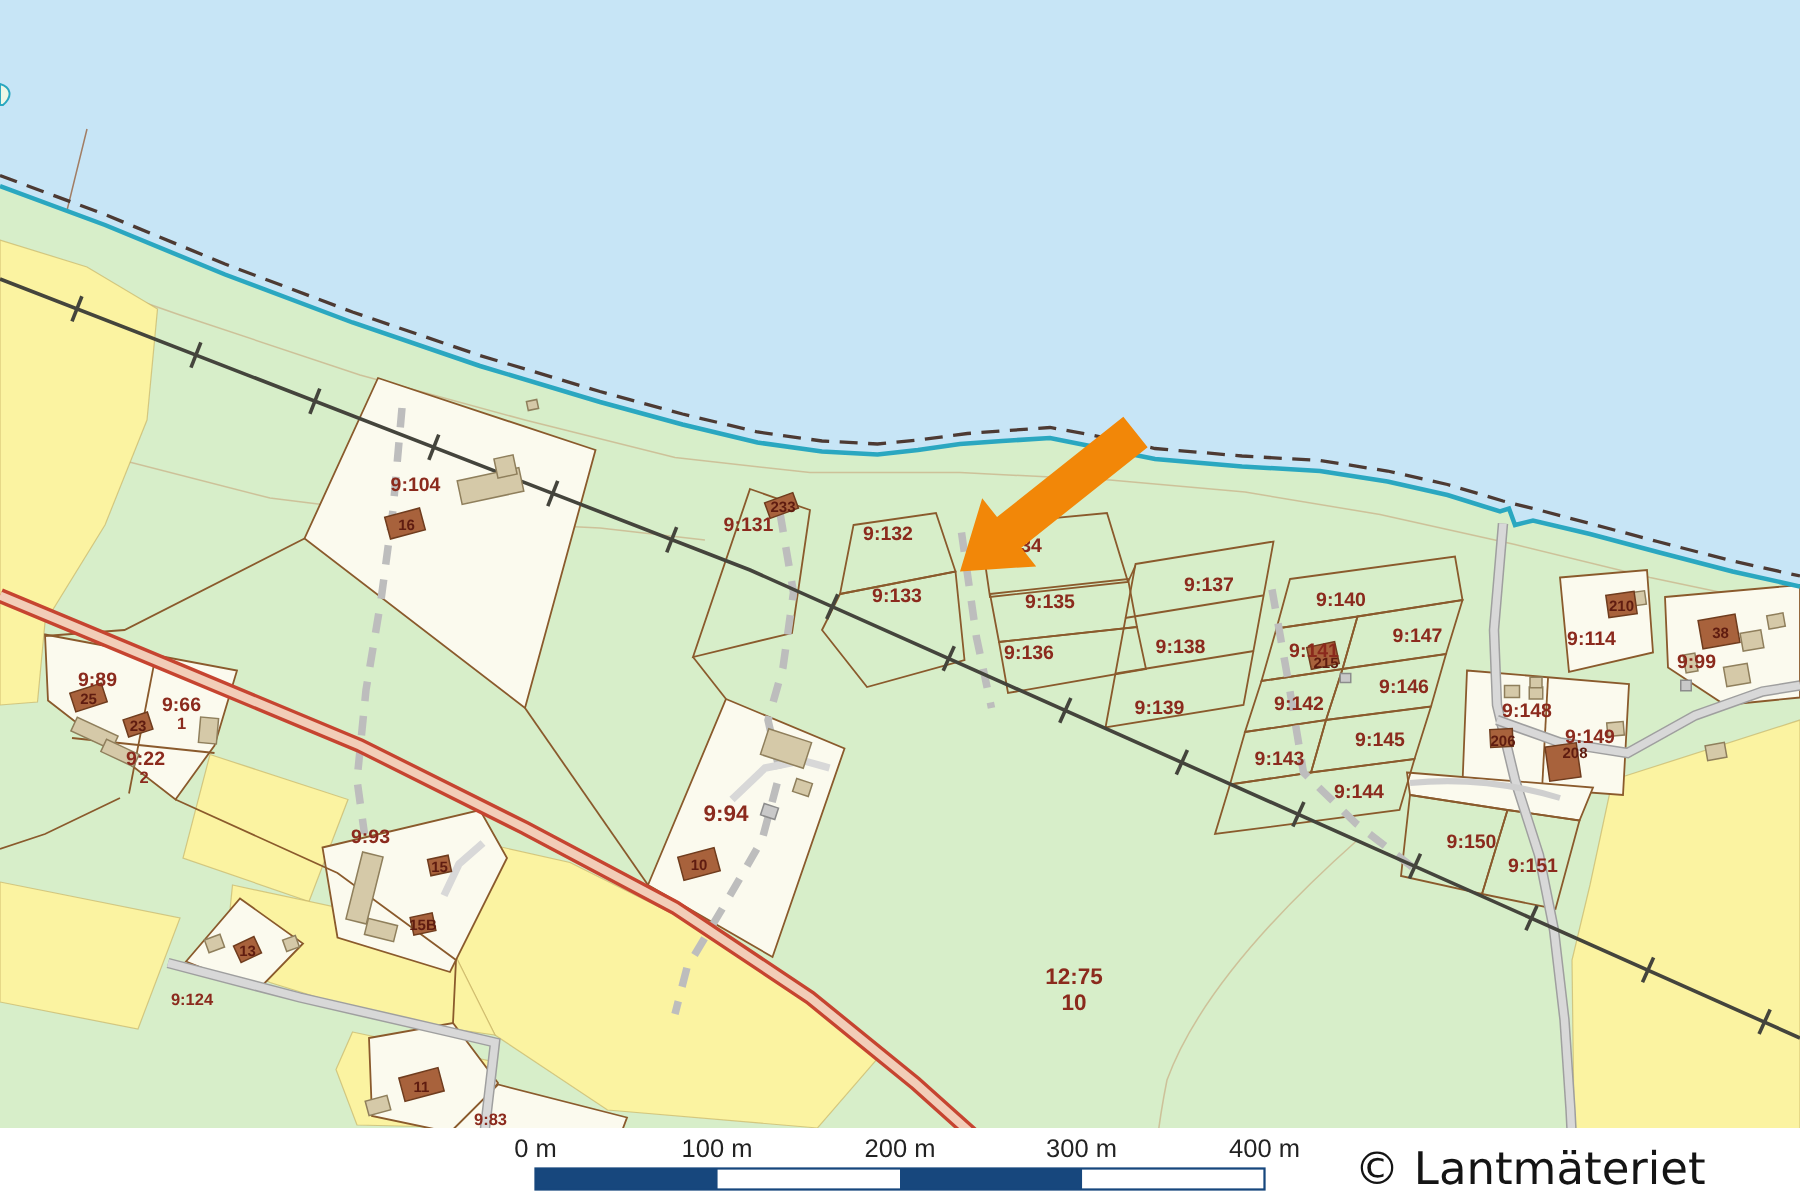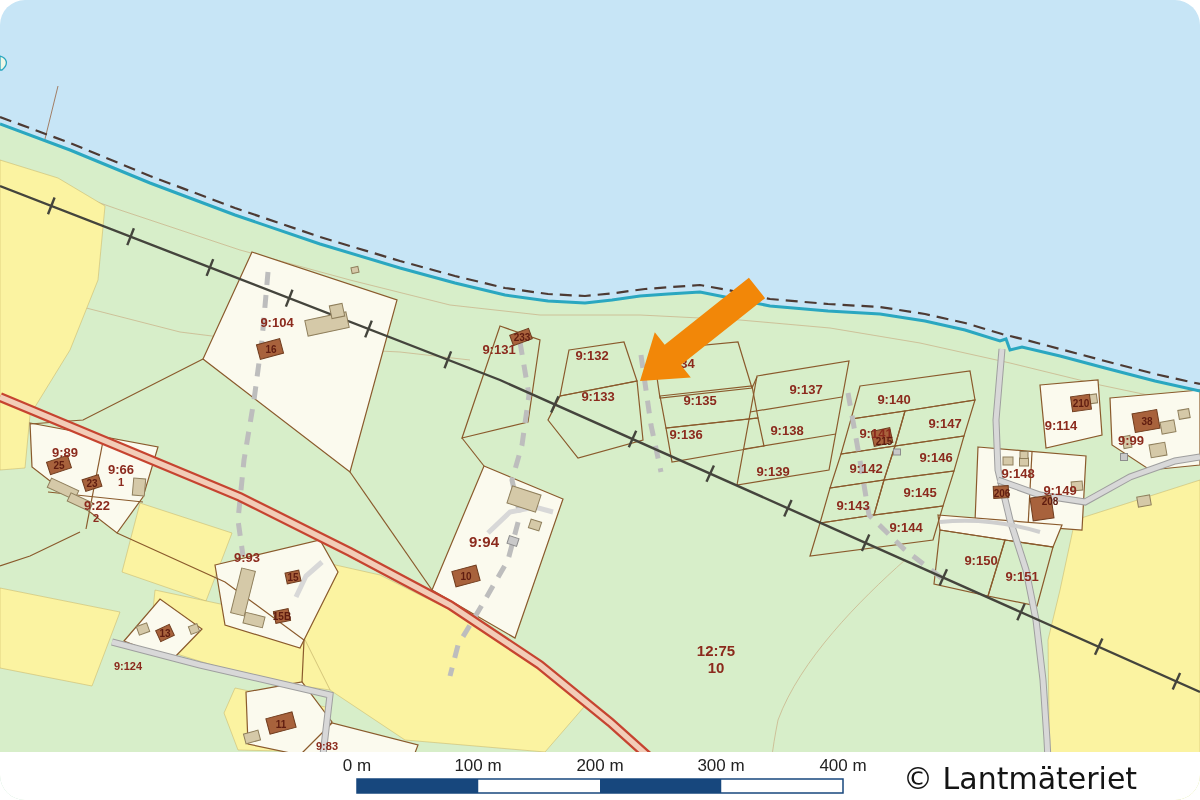--- a/index.html
+++ b/index.html
@@ -1,16 +1,16 @@
 <!DOCTYPE html>
 <html><head>
 <meta charset="utf-8">
 <style>
   html,body{margin:0;padding:0;background:#fff;}
-  .stage{position:relative;width:1200px;height:800px;overflow:hidden;font-family:"Liberation Sans",sans-serif;border-radius:25px;}
+  .stage{position:relative;width:1200px;height:800px;overflow:hidden;font-family:"Liberation Sans",sans-serif;}
   svg{position:absolute;left:0;top:0;}
   text{user-select:none;}
   .plabel{font:600 13px "Liberation Sans",sans-serif;fill:#8b2a1d;text-anchor:middle;}
   .plabel-lg{font:600 15px "Liberation Sans",sans-serif;fill:#8b2a1d;text-anchor:middle;}
   .plabel-sm{font:600 11px "Liberation Sans",sans-serif;fill:#8b2a1d;text-anchor:middle;}
   .blabel{font:700 10px "Liberation Sans",sans-serif;fill:#5f1c10;text-anchor:middle;}
   .bldg{fill:#a8623c;stroke:#6f3c1e;stroke-width:1;}
   .bldg2{fill:#d5c9a8;stroke:#8f7f5c;stroke-width:1;}
   .bldg3{fill:#c9c9c9;stroke:#8c8c8c;stroke-width:1;}
   .pline{fill:none;stroke:#8a5a2c;stroke-width:1.2;}

